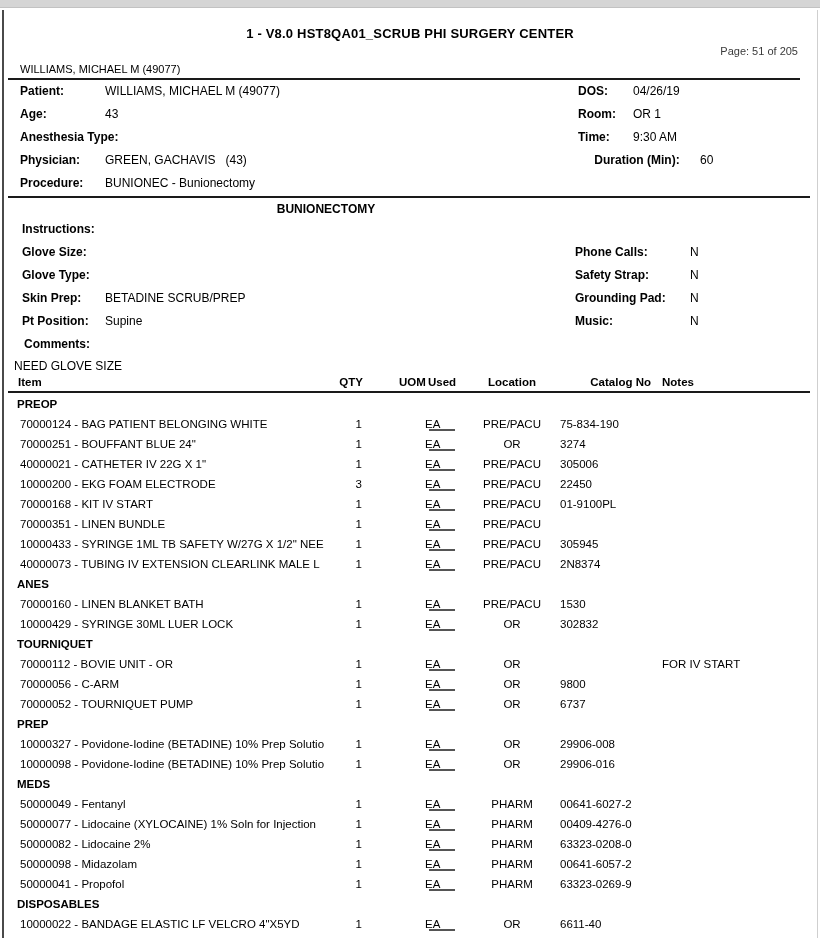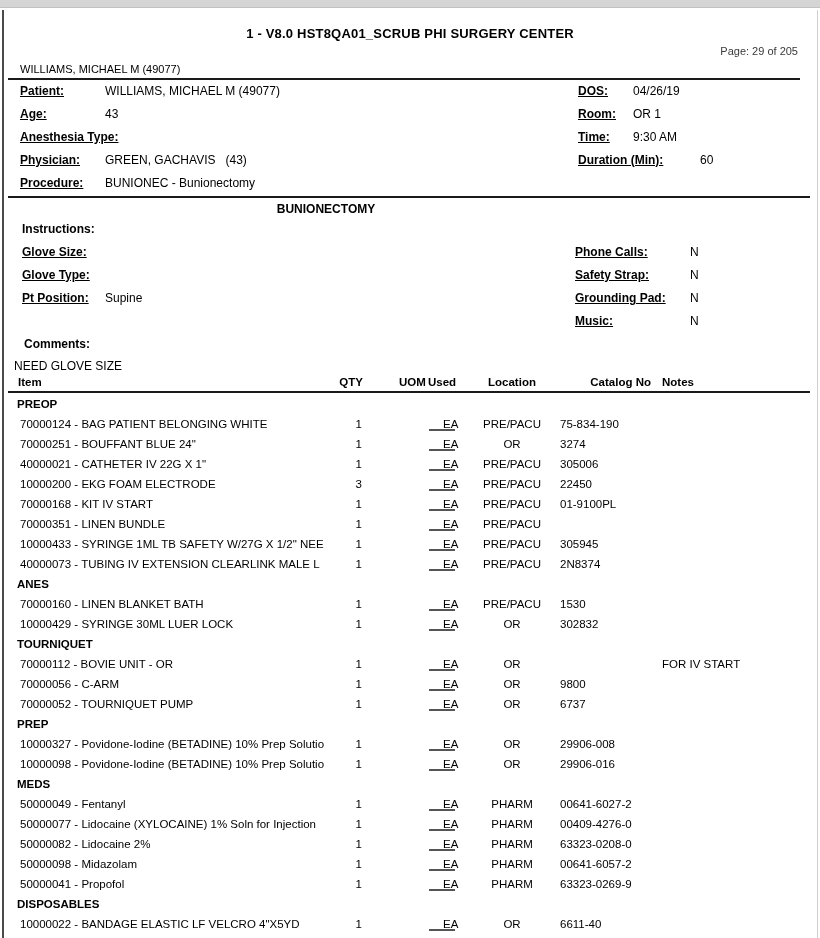--- a/index.html
+++ b/index.html
@@ -15,28 +15,28 @@
   .title{position:absolute;top:26px;left:0;width:820px;text-align:center;font-weight:bold;font-size:13px;letter-spacing:.2px;}
   .pageno{position:absolute;top:45px;left:0;width:798px;text-align:right;font-size:11px;color:#3a3a3a;}
   .banner{position:absolute;top:63px;left:20px;font-size:11px;}
 
   .hline{position:absolute;left:8px;height:2px;background:#1a1a1a;}
   #line1{top:78px;width:792px;}
   #line2{top:196px;width:802px;}
   #line3{top:391px;width:802px;}
 
   .inforow{line-height:23px;font-size:12px;white-space:nowrap;}
-  .lbl{font-weight:bold;display:inline-block;text-decoration:underline;}
+  .lbl{font-weight:bold;display:inline-block;}
   .val{display:inline-block;}
 
   .info-left{position:absolute;top:80px;left:20px;}
   .info-left .lbl{min-width:85px;}
   .info-right{position:absolute;top:80px;left:578px;}
   .info-right .lbl{min-width:51px;margin-right:4px;}
-  .info-right .inforow:last-child .lbl{min-width:118px;}
+  .info-right .inforow:last-child .lbl{min-width:118px;text-align:center;}
 
   .sec-title{position:absolute;top:202px;left:0;width:652px;text-align:center;font-weight:bold;font-size:12px;}
   .instructions{position:absolute;top:218px;left:22px;font-weight:bold;font-size:12px;line-height:23px;}
   .instr-left{position:absolute;top:241px;left:22px;}
   .instr-left .lbl{min-width:83px;}
   .instr-right{position:absolute;top:241px;left:575px;}
   .instr-right .lbl{min-width:115px;}
   .comments-lbl{position:absolute;top:333px;left:24px;font-weight:bold;font-size:12px;line-height:23px;}
   .comments-val{position:absolute;top:356px;left:14px;font-size:12px;line-height:20px;}
 
@@ -49,36 +49,36 @@
   .h-loc{left:468px;width:88px;text-align:center;}
   .h-cat{left:560px;width:91px;text-align:right;}
   .h-notes{left:662px;}
 
   .rows{position:absolute;top:394px;left:0;width:666px;}
   .trow{position:relative;height:20px;line-height:20px;font-size:11.5px;white-space:nowrap;}
   .trow span{position:absolute;top:0;height:20px;}
   .c-item{left:20px;width:332px;overflow:hidden;}
   .section-row .c-item{left:17px;font-weight:bold;}
   .c-qty{left:330px;width:32px;text-align:right;}
-  .c-uom{left:407px;padding-left:36px;}
+  .c-uom{left:389px;padding-left:36px;}
   .c-used{left:429px;width:28px;}
   .c-used i{display:block;width:26px;height:15px;border-bottom:2px solid #555;}
   .c-loc{left:468px;width:88px;text-align:center;}
   .c-cat{left:560px;width:91px;text-align:left;}
   .c-notes{left:662px;width:150px;}
 </style>
 </head>
 <body>
 
 <div class="topbar"></div>
 <div class="edge-l"></div>
 <div class="edge-r"></div>
 
 <div class="title">1 - V8.0 HST8QA01_SCRUB PHI SURGERY CENTER</div>
-<div class="pageno">Page: 29 of 205</div>
+<div class="pageno">Page: 51 of 205</div>
 <div class="banner">WILLIAMS, MICHAEL M (49077)</div>
 
 <div class="hline" id="line1"></div>
 
 <div class="info-left">
   <div class="inforow"><span class="lbl">Patient:</span><span class="val">WILLIAMS, MICHAEL M (49077)</span></div>
   <div class="inforow"><span class="lbl">Age:</span><span class="val">43</span></div>
   <div class="inforow"><span class="lbl">Anesthesia Type:</span><span class="val"></span></div>
   <div class="inforow"><span class="lbl">Physician:</span><span class="val">GREEN, GACHAVIS&nbsp;&nbsp;&nbsp;(43)</span></div>
   <div class="inforow"><span class="lbl">Procedure:</span><span class="val">BUNIONEC - Bunionectomy</span></div>
@@ -92,20 +92,21 @@
 </div>
 
 <div class="hline" id="line2"></div>
 
 <div class="sec-title">BUNIONECTOMY</div>
 <div class="instructions">Instructions:</div>
 
 <div class="instr-left">
   <div class="inforow"><span class="lbl">Glove Size:</span><span class="val"></span></div>
   <div class="inforow"><span class="lbl">Glove Type:</span><span class="val"></span></div>
+  <div class="inforow"><span class="lbl">Skin Prep:</span><span class="val">BETADINE SCRUB/PREP</span></div>
   <div class="inforow"><span class="lbl">Pt Position:</span><span class="val">Supine</span></div>
 </div>
 
 <div class="instr-right">
   <div class="inforow"><span class="lbl">Phone Calls:</span><span class="val">N</span></div>
   <div class="inforow"><span class="lbl">Safety Strap:</span><span class="val">N</span></div>
   <div class="inforow"><span class="lbl">Grounding Pad:</span><span class="val">N</span></div>
   <div class="inforow"><span class="lbl">Music:</span><span class="val">N</span></div>
 </div>
 

